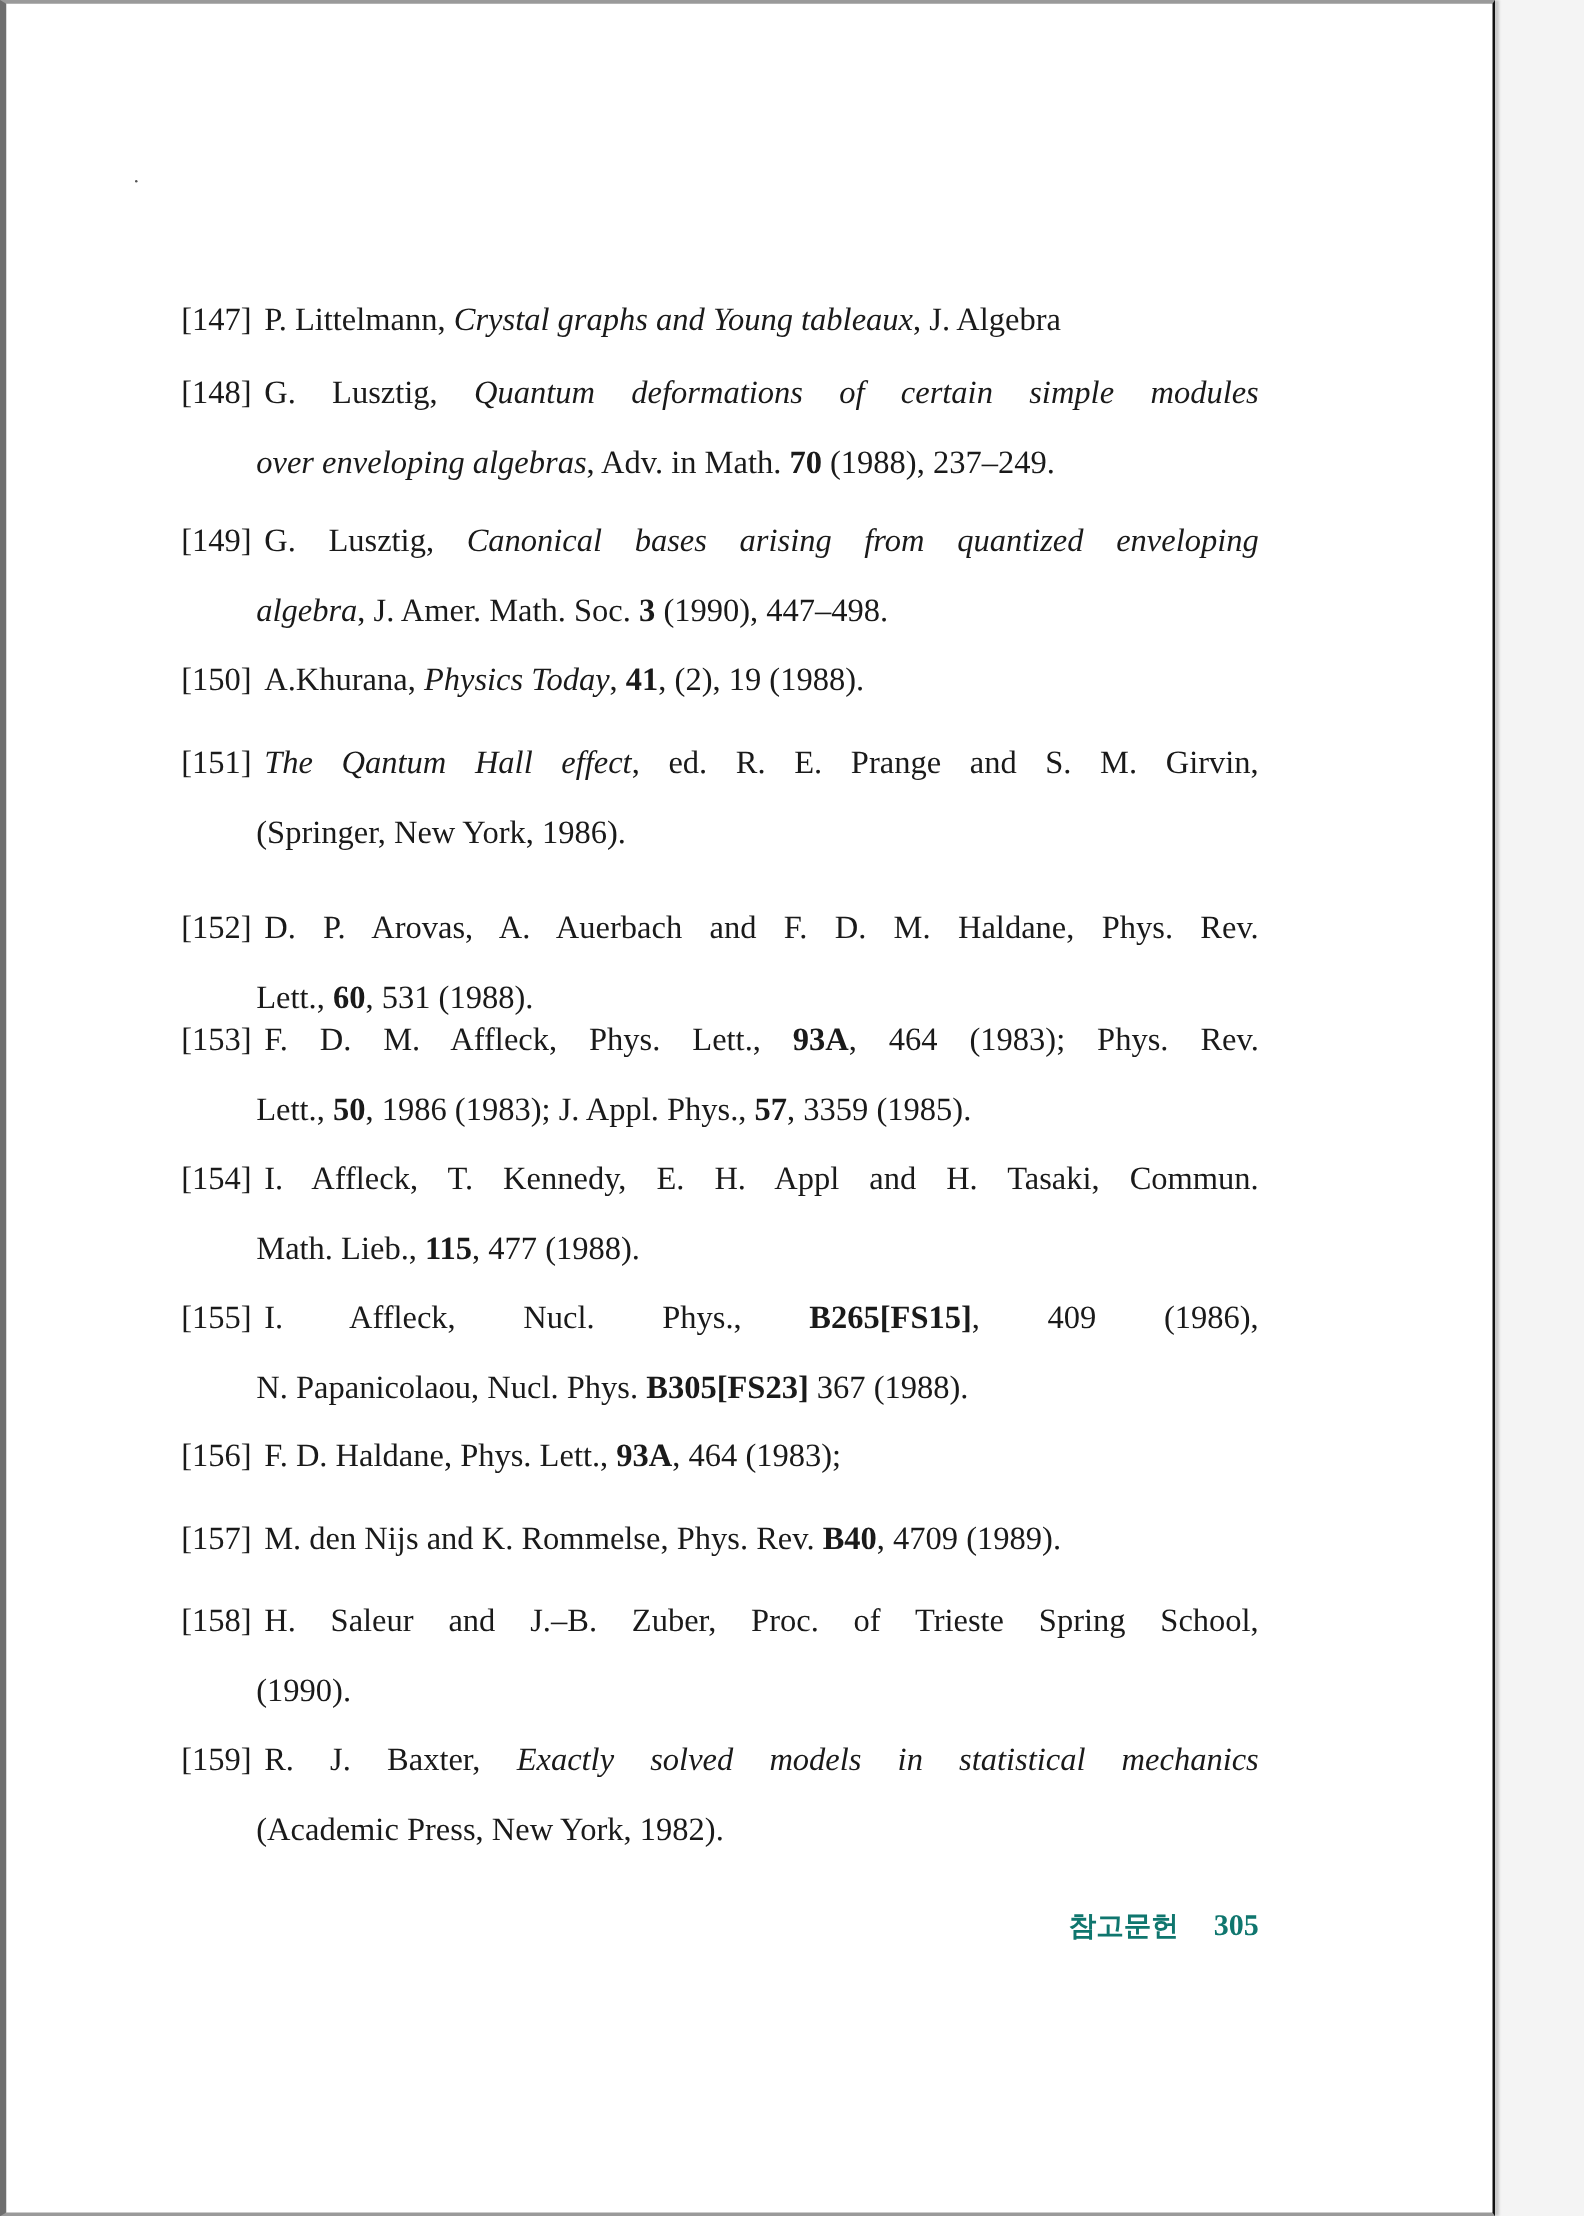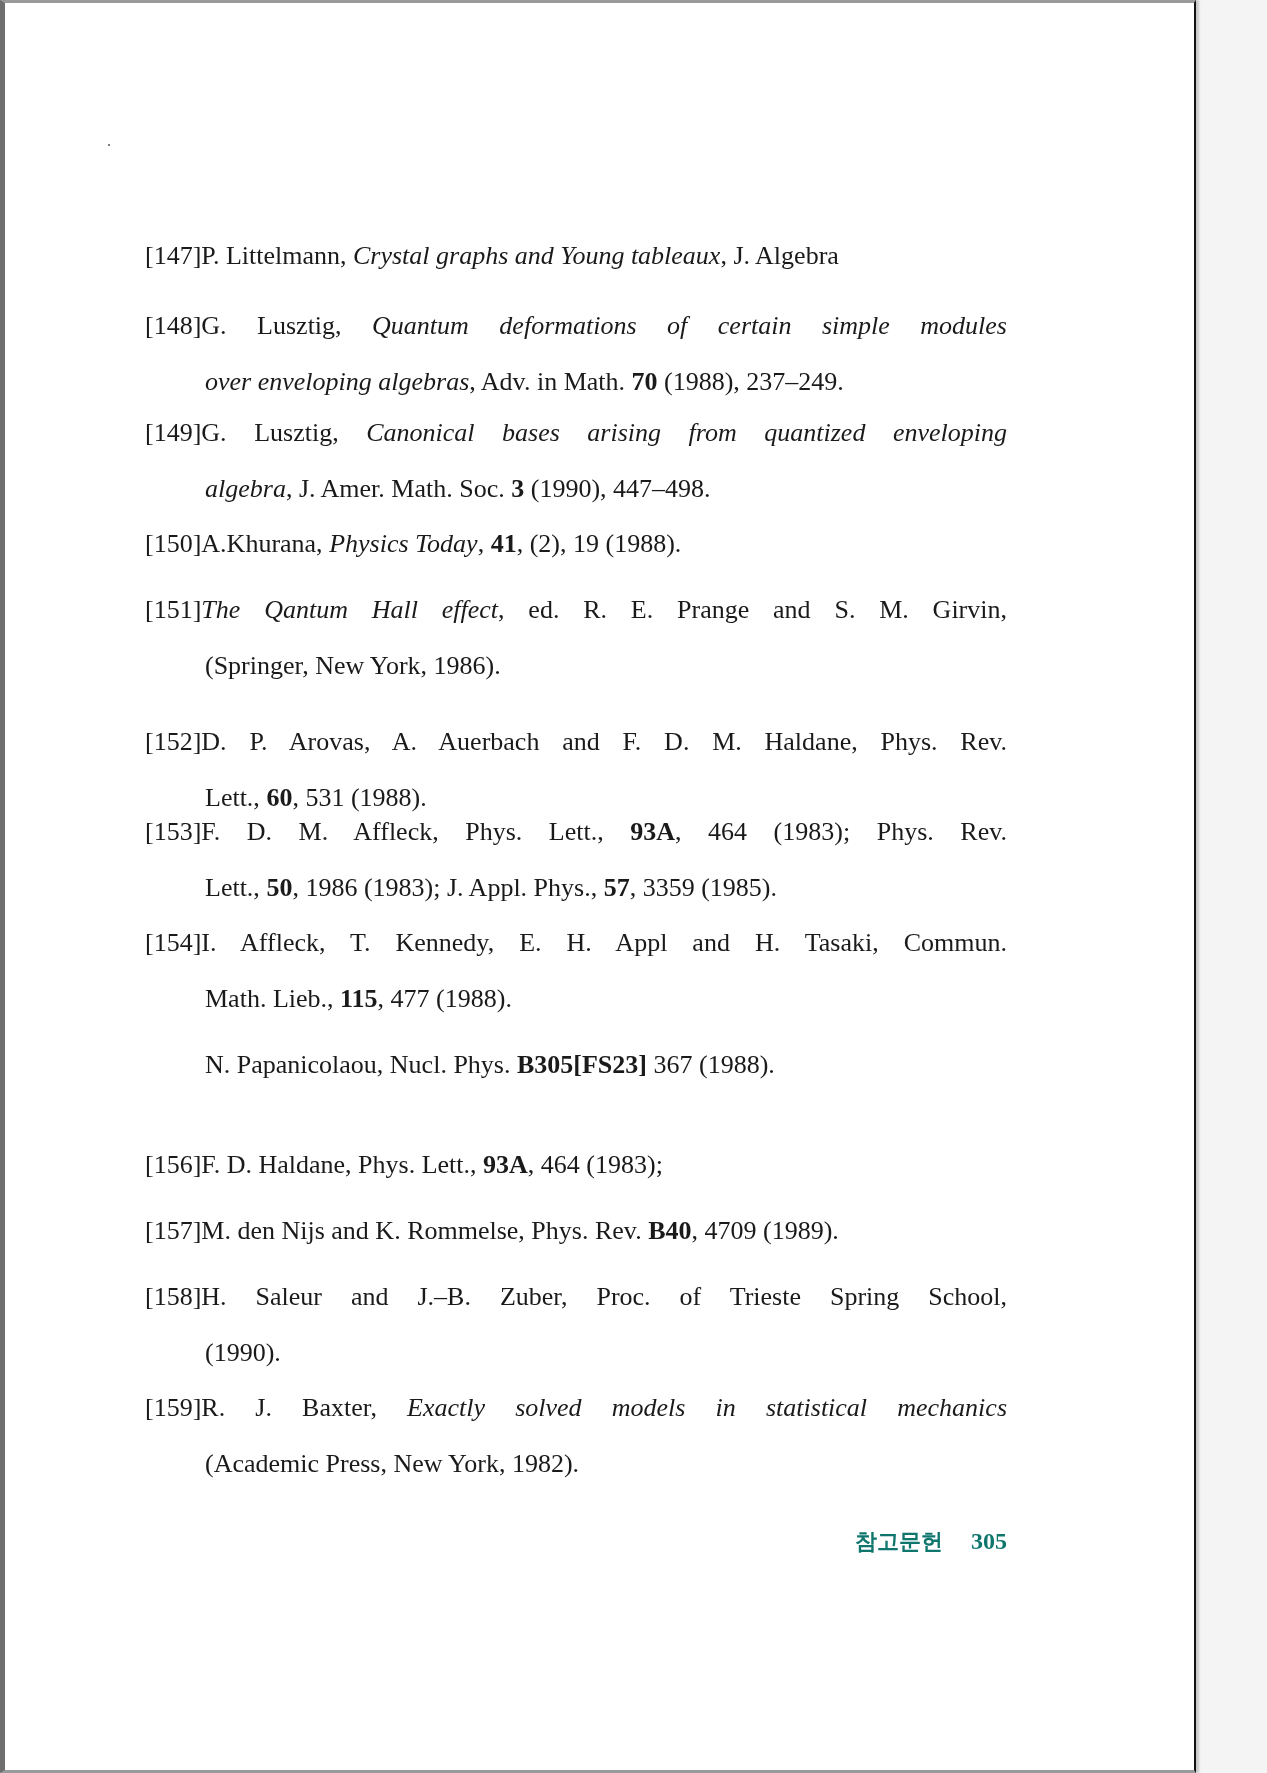--- a/index.html
+++ b/index.html
@@ -61,21 +61,21 @@
     text-align-last: justify;
   }
   .ref-line.last {
     text-align-last: left;
   }
   .ref-line.cont {
     padding-left: 60px;
     width: 802px;
     margin-top: 11px;
   }
-  .num { }
+  .num { margin-right: 10px; }
   .i { font-style: italic; }
   .b { font-weight: bold; }
   .footer {
     position: absolute;
     top: 1520px;
     left: 830px;
     width: 172px;
     height: 36px;
     line-height: 36px;
     font-family: "Liberation Serif", "DejaVu Serif", serif;
@@ -90,21 +90,21 @@
 </head>
 <body>
 
 <div class="viewer">
   <div class="page">
     <span class="speck"></span>
     <div class="refs" id="refs">
         <div class="ref" style="top: 230px;">
           <span class="ref-line last"><span class="num">[147]</span><span>P. Littelmann, </span><span class="i">Crystal graphs and Young tableaux</span><span>, J. Algebra</span></span>
         </div>
-        <div class="ref" style="top: 300px;">
+        <div class="ref" style="top: 288px;">
           <span class="ref-line"><span class="num">[148]</span><span>G. Lusztig, </span><span class="i">Quantum deformations of certain simple modules</span></span>
           <span class="ref-line cont last"><span class="i">over enveloping algebras</span><span>, Adv. in Math. </span><span class="b">70</span><span> (1988), 237–249.</span></span>
         </div>
         <div class="ref" style="top: 407px;">
           <span class="ref-line"><span class="num">[149]</span><span>G. Lusztig, </span><span class="i">Canonical bases arising from quantized enveloping</span></span>
           <span class="ref-line cont last"><span class="i">algebra</span><span>, J. Amer. Math. Soc. </span><span class="b">3</span><span> (1990), 447–498.</span></span>
         </div>
         <div class="ref" style="top: 518px;">
           <span class="ref-line last"><span class="num">[150]</span><span>A.Khurana, </span><span class="i">Physics Today</span><span>, </span><span class="b">41</span><span>, (2), 19 (1988).</span></span>
         </div>
@@ -118,20 +118,21 @@
         </div>
         <div class="ref" style="top: 806px;">
           <span class="ref-line"><span class="num">[153]</span><span>F. D. M. Affleck, Phys. Lett., </span><span class="b">93A</span><span>, 464 (1983); Phys. Rev.</span></span>
           <span class="ref-line cont last"><span>Lett., </span><span class="b">50</span><span>, 1986 (1983); J. Appl. Phys., </span><span class="b">57</span><span>, 3359 (1985).</span></span>
         </div>
         <div class="ref" style="top: 917px;">
           <span class="ref-line"><span class="num">[154]</span><span>I. Affleck, T. Kennedy, E. H. Appl and H. Tasaki, Commun.</span></span>
           <span class="ref-line cont last"><span>Math. Lieb., </span><span class="b">115</span><span>, 477 (1988).</span></span>
         </div>
         <div class="ref" style="top: 1028px;">
+          <span class="ref-line"><span class="num">[155]</span><span>I. Affleck, Nucl. Phys., </span><span class="b">B265[FS15]</span><span>, 409 (1986),</span></span>
           <span class="ref-line cont last"><span>N. Papanicolaou, Nucl. Phys. </span><span class="b">B305[FS23]</span><span> 367 (1988).</span></span>
         </div>
         <div class="ref" style="top: 1139px;">
           <span class="ref-line last"><span class="num">[156]</span><span>F. D. Haldane, Phys. Lett., </span><span class="b">93A</span><span>, 464 (1983);</span></span>
         </div>
         <div class="ref" style="top: 1205px;">
           <span class="ref-line last"><span class="num">[157]</span><span>M. den Nijs and K. Rommelse, Phys. Rev. </span><span class="b">B40</span><span>, 4709 (1989).</span></span>
         </div>
         <div class="ref" style="top: 1271px;">
           <span class="ref-line"><span class="num">[158]</span><span>H. Saleur and J.–B. Zuber, Proc. of Trieste Spring School,</span></span>

